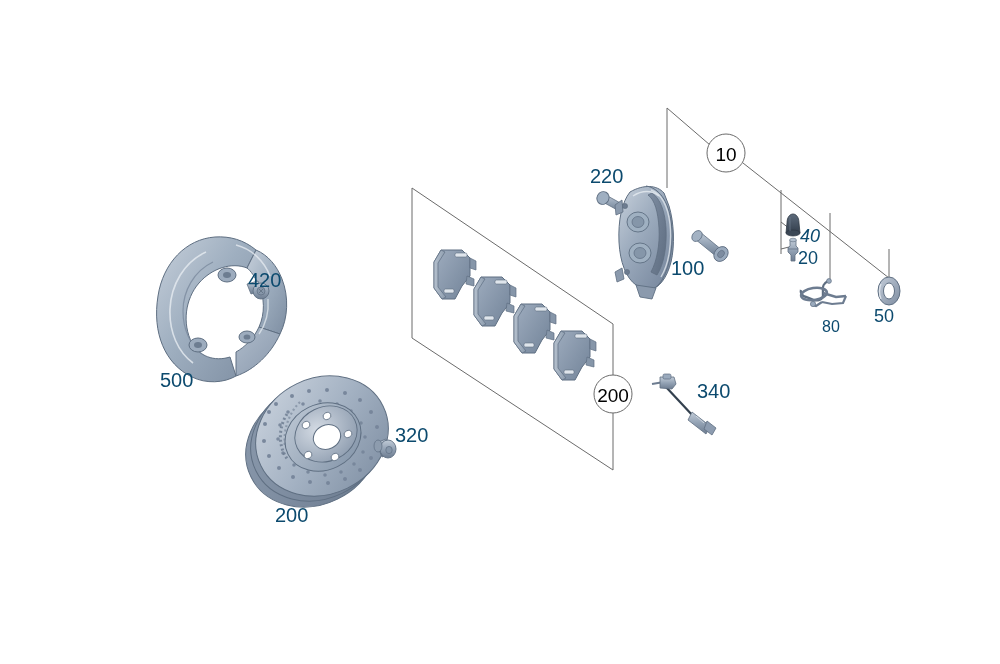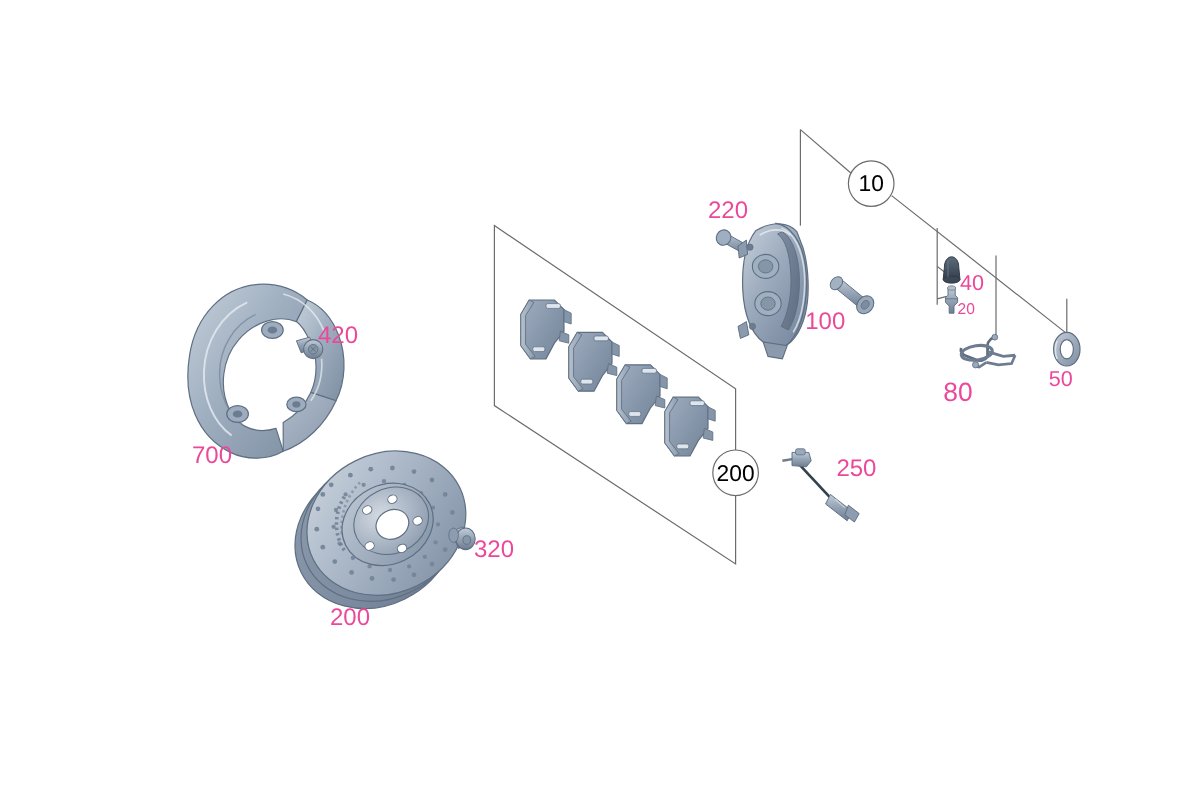--- a/index.html
+++ b/index.html
@@ -1,20 +1,20 @@
 <!DOCTYPE html>
 <html><head>
 <meta charset="utf-8">
 <style>
   html,body{margin:0;padding:0;background:#ffffff;}
   body{width:1000px;height:664px;overflow:hidden;
        font-family:"Liberation Sans","DejaVu Sans",sans-serif;}
   #stage{position:relative;width:1000px;height:613px;background:#ffffff;}
   #stage svg.layer{position:absolute;left:0;top:0;width:1000px;height:664px;}
-  .lbl{position:absolute;color:#ec4899;font-size:20px;line-height:20px;
+  .lbl{position:absolute;color:#0c4a6e;font-size:20px;line-height:20px;
        font-family:"Liberation Sans","DejaVu Sans",sans-serif;white-space:nowrap;}
   .callout-num{font-size:19px;fill:#000;
        font-family:"Liberation Sans","DejaVu Sans",sans-serif;
        text-anchor:middle;dominant-baseline:central;}
 </style>
 </head>
 <body>
 
 <div id="stage">
 
@@ -333,25 +333,25 @@
         <circle cx="726" cy="153" r="19" fill="#ffffff" stroke="#6b6b6b" stroke-width="1"></circle>
         <text class="callout-num" x="726" y="154">10</text>
       </g>
       <g>
         <circle cx="613" cy="394" r="19" fill="#ffffff" stroke="#6b6b6b" stroke-width="1"></circle>
         <text class="callout-num" x="613" y="395">200</text>
       </g>
     </g>
   </svg>
 
-  <div class="lbl" style="left:160px;top:370px;">700</div>
-  <div class="lbl" style="left:265px;top:270px;">420</div>
+  <div class="lbl" style="left:160px;top:370px;">500</div>
+  <div class="lbl" style="left:248px;top:270px;">420</div>
   <div class="lbl" style="left:275px;top:505px;">200</div>
-  <div class="lbl" style="left:395px;top:425px;margin-top:23px;">320</div>
+  <div class="lbl" style="left:395px;top:425px;">320</div>
   <div class="lbl" style="left:590px;top:166px;">220</div>
   <div class="lbl" style="left:671px;top:258px;">100</div>
-  <div class="lbl" style="left:800px;top:226px;font-size:18px;">40</div>
-  <div class="lbl" style="left:798px;top:248px;font-size:13px;">20</div>
-  <div class="lbl" style="left:786px;top:317px;font-size:22px;">80</div>
+  <div class="lbl" style="left:800px;top:226px;font-size:18px;font-style:italic;">40</div>
+  <div class="lbl" style="left:798px;top:248px;font-size:18px;">20</div>
+  <div class="lbl" style="left:822px;top:317px;font-size:16px;">80</div>
   <div class="lbl" style="left:874px;top:306px;font-size:18px;">50</div>
-  <div class="lbl" style="left:697px;top:381px;">250</div>
+  <div class="lbl" style="left:697px;top:381px;">340</div>
 
 </div>
 
 </body></html>

